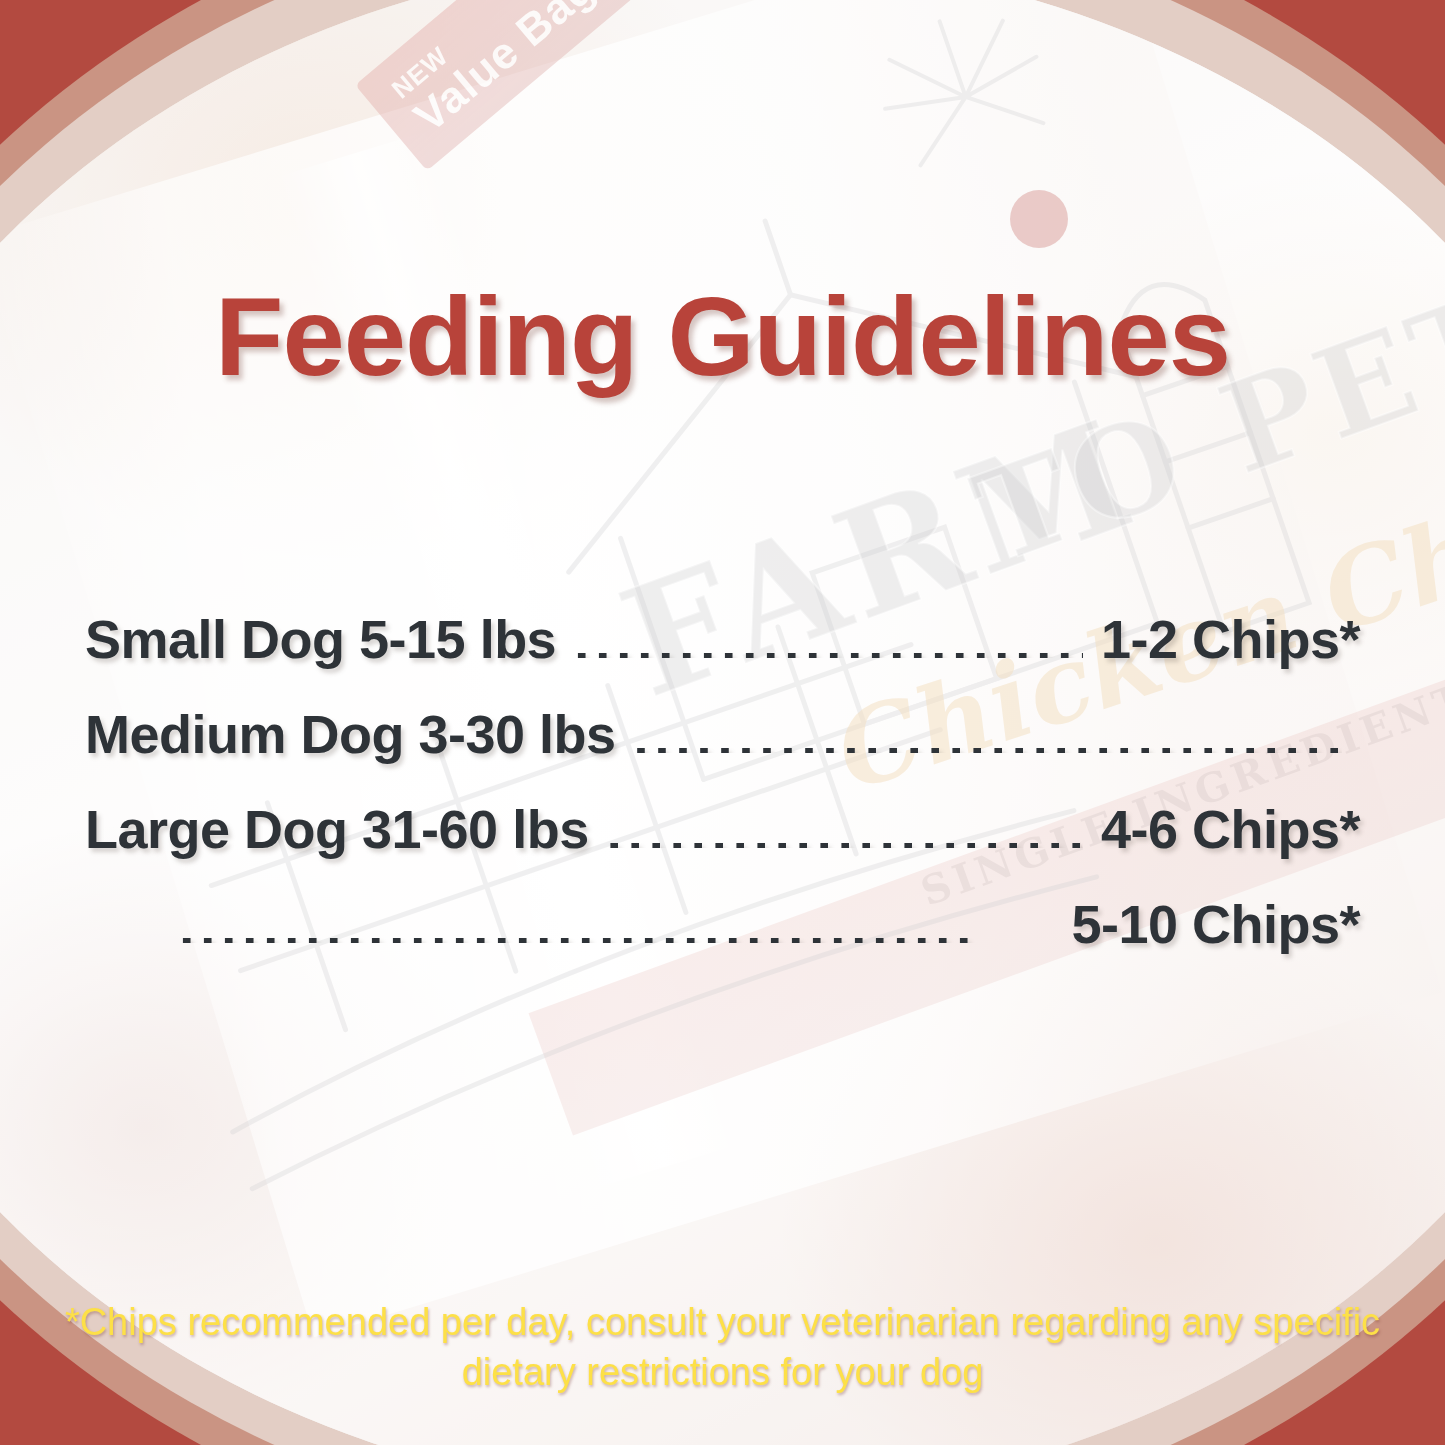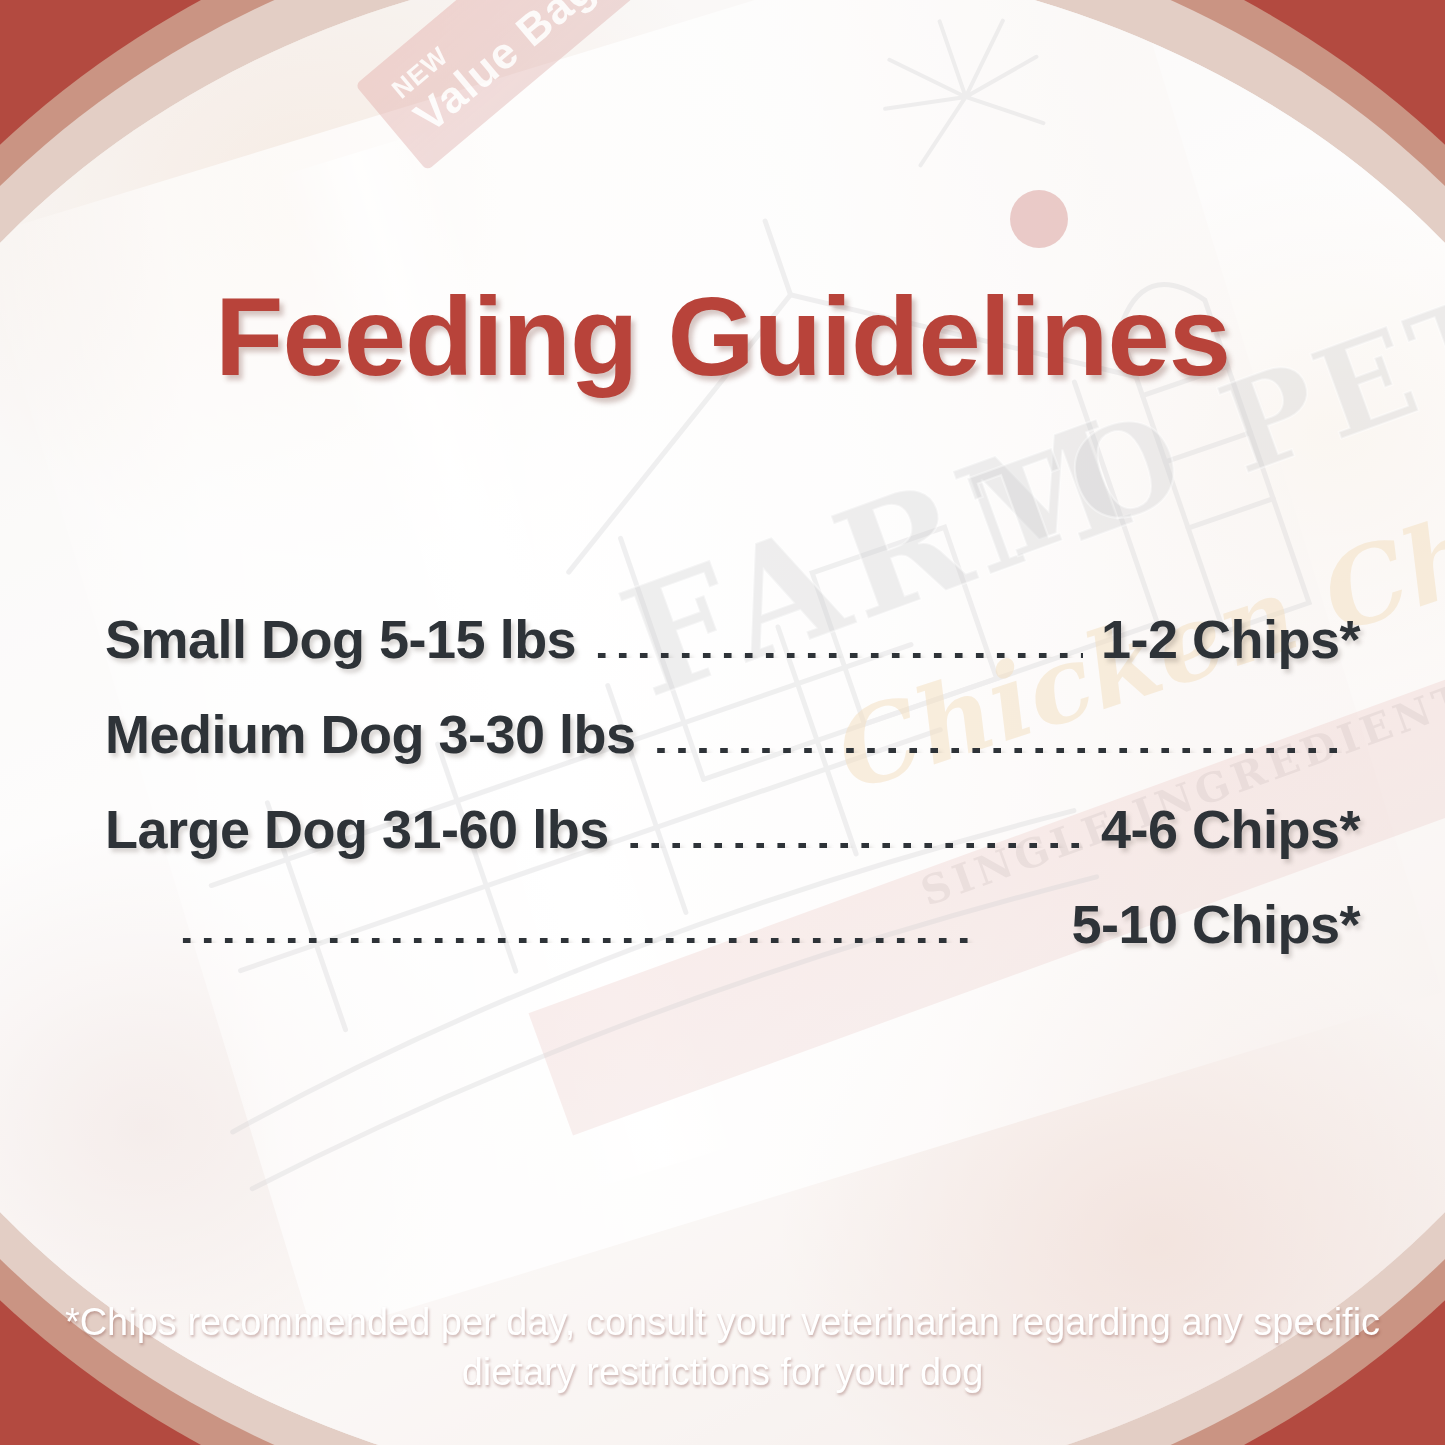--- a/index.html
+++ b/index.html
@@ -212,39 +212,39 @@
     display: flex;
     align-items: baseline;
     color: #2e3338;
     font-size: 54px;
     font-weight: 700;
     letter-spacing: -0.5px;
     height: 95px;
     text-shadow: 3px 4px 4px rgba(110,95,90,0.26);
     white-space: nowrap;
   }
-  .row .size { flex: 0 0 auto; margin-left: 20px; }
+  .row .size { flex: 0 0 auto; }
   .row .leader {
     flex: 1 1 auto;
     overflow: hidden;
     margin: 0 18px;
     color: #2e3338;
     letter-spacing: 6px;
     font-size: 54px;
     text-align: center;
     line-height: 0.6;
   }
   .row .amount { flex: 0 0 auto; text-align: right; }
 
   .footer {
     position: absolute;
     left: 0; right: 0;
     bottom: 48px;
     text-align: center;
-    color: #ffffff;
+    color: #fde047;
     font-size: 38px;
     line-height: 1.32;
     font-weight: 400;
     padding: 0 24px;
     text-shadow: 1px 2px 3px rgba(110,40,34,0.35);
   }
 </style>
 </head>
 <body>
 

